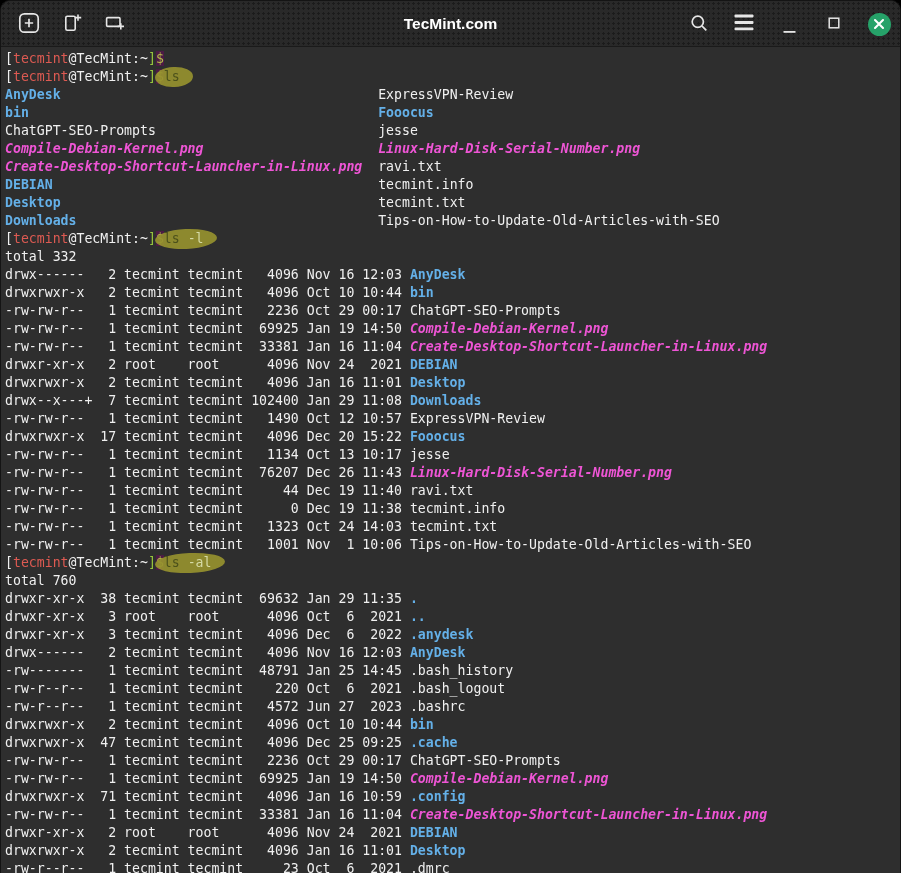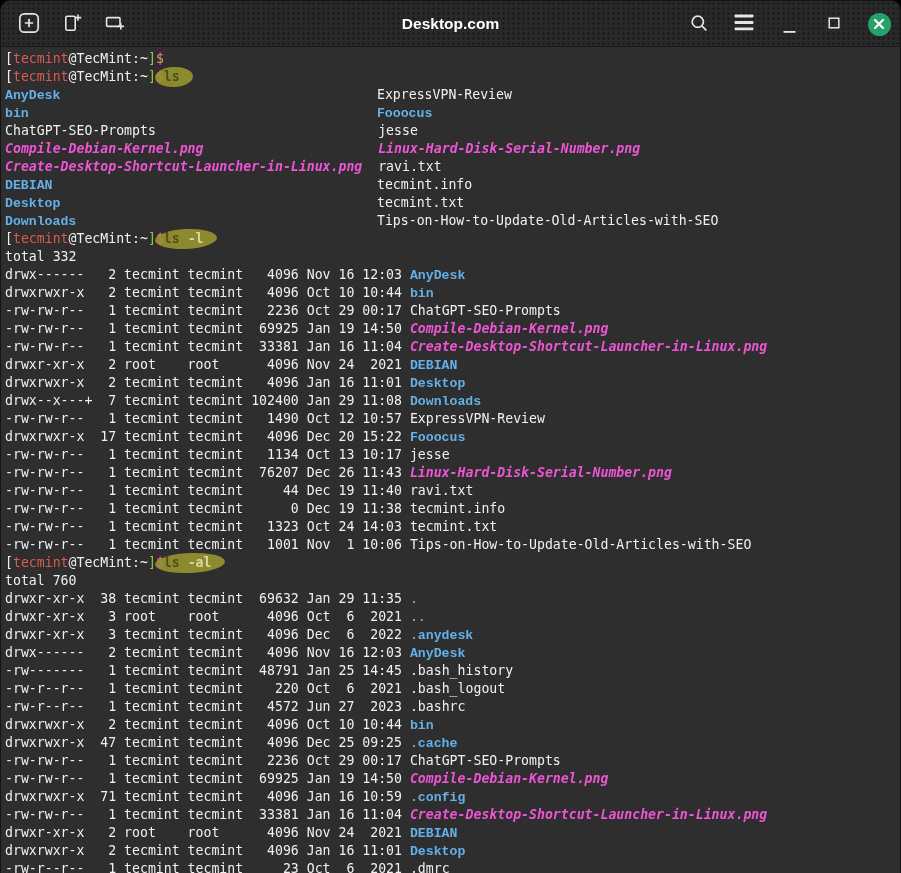--- a/index.html
+++ b/index.html
@@ -46,28 +46,28 @@
   
   .terminal{
     font-family:"DejaVu Sans Mono",monospace;
     font-size:13.2px;line-height:18px;
     padding:3px 0 0 4px;
     white-space:pre;
     color:var(--c-text,#f0f0f0);
   }
   .line{height:18px;}
   .c-fg{color:var(--c-text);}
-  .c-dir{color:var(--c-dir);font-weight:bold;font-family:Liberation Mono, monospace;}
+  .c-dir{color:var(--c-dir);font-weight:bold;}
   .c-img{color:var(--c-image_file);font-weight:bold;font-style:italic;}
   .c-user{color:var(--c-user);}
   .c-green{color:var(--c-bracket);}
   .c-dollar{color:var(--c-dollar);background:var(--c-dollar_bg);}
   .c-cmdDark{color:var(--c-cmd_dark);}
   .c-cmdLight{color:var(--c-cmd_light);}
-  .marked{position:relative;display:inline-block;font-weight:bold;}
+  .marked{position:relative;display:inline-block;}
   .marked::before{
     content:"";position:absolute;
     left:-9px;right:-13px;top:-1px;bottom:-1px;
     background:var(--c-marker);
     border-radius:50%;
     transform:rotate(-2.5deg);
     opacity:0.92;
     z-index:0;
   }
   .marked span{position:relative;z-index:1;}
@@ -98,21 +98,21 @@
       <button class="tb-btn">
         <span>
           <svg width="22" height="22" viewBox="0 0 22 22">
             <rect x="2.6" y="5.6" width="13.4" height="8.8" rx="1.2" fill="none" stroke="#e6e6e6" stroke-width="1.6"></rect>
             <path d="M16.8 11.2v6.4M13.6 14.4H20" stroke="#e6e6e6" stroke-width="1.6" fill="none"></path>
           </svg>
         </span>
       </button>
     </div>
 
-    <div class="tb-title">Desktop.com</div>
+    <div class="tb-title">TecMint.com</div>
 
     <div class="tb-right">
       <button class="tb-btn">
         <span>
           <svg width="24" height="24" viewBox="0 0 24 24">
             <circle cx="10.8" cy="10.8" r="5.6" fill="none" stroke="#e6e6e6" stroke-width="1.7"></circle>
             <path d="M15.1 15.1l4.2 4.2" stroke="#e6e6e6" stroke-width="1.7" fill="none"></path>
           </svg>
         </span>
       </button>

